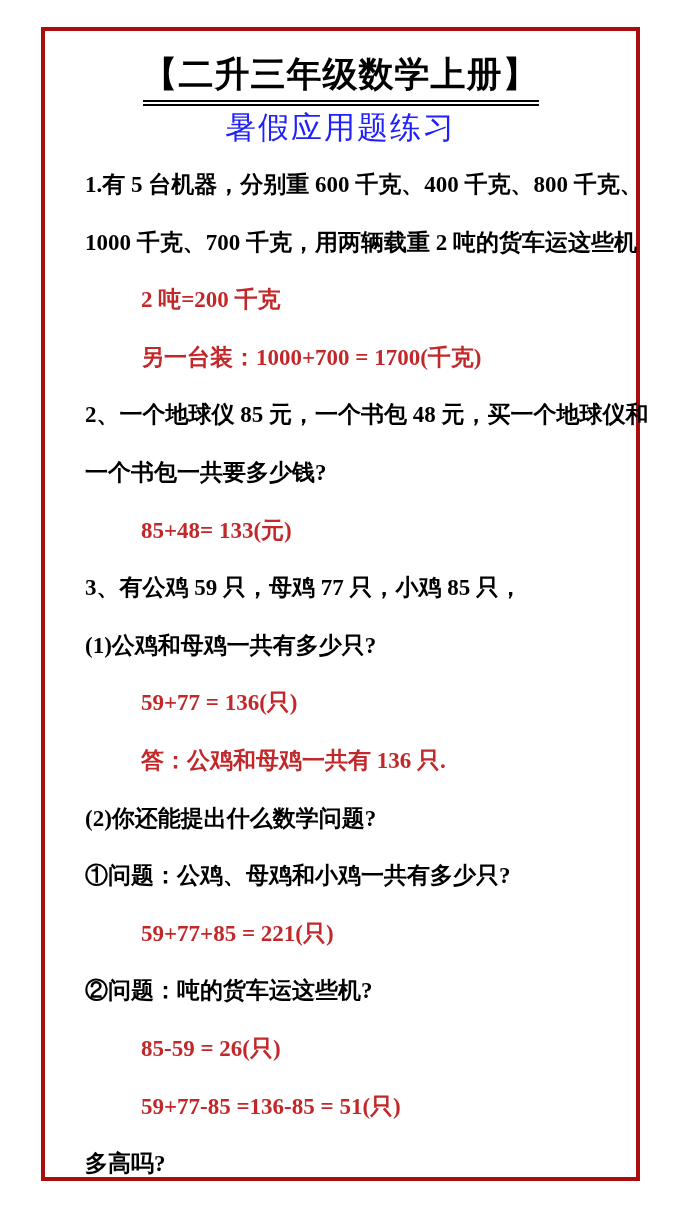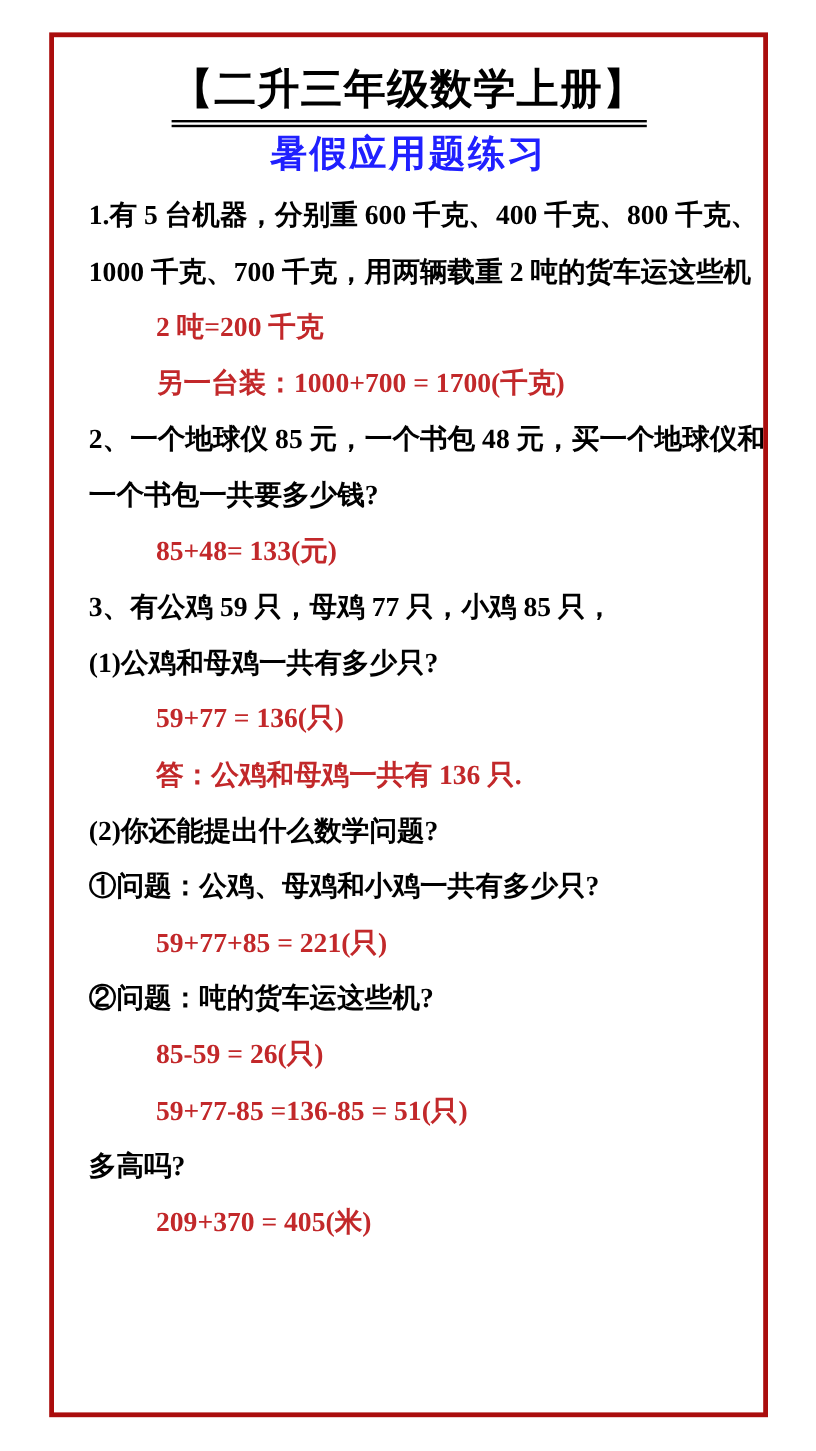--- a/index.html
+++ b/index.html
@@ -39,30 +39,30 @@
   }
   .title .underlined {
     display: inline-block;
     border-bottom: 6px double #000000;
     padding-bottom: 1px;
   }
   .subtitle {
     margin: 2px 0 0 0;
     text-align: center;
     font-size: 31px;
-    font-weight: bold;
+    font-weight: normal;
     color: var(--subtitle-color, #2020FF);
     line-height: 40px;
     letter-spacing: 2px;
   }
   .body-lines {
     margin-top: 11px;
   }
   .body-lines p {
-    margin: 5px;
+    margin: 16px;
     font-size: 23px;
     font-weight: bold;
     line-height: 41.6px;
     color: #000000;
     white-space: nowrap;
   }
   .body-lines p.answer {
     color: var(--answer-color, #C2282A);
     padding-left: 56px;
   }

